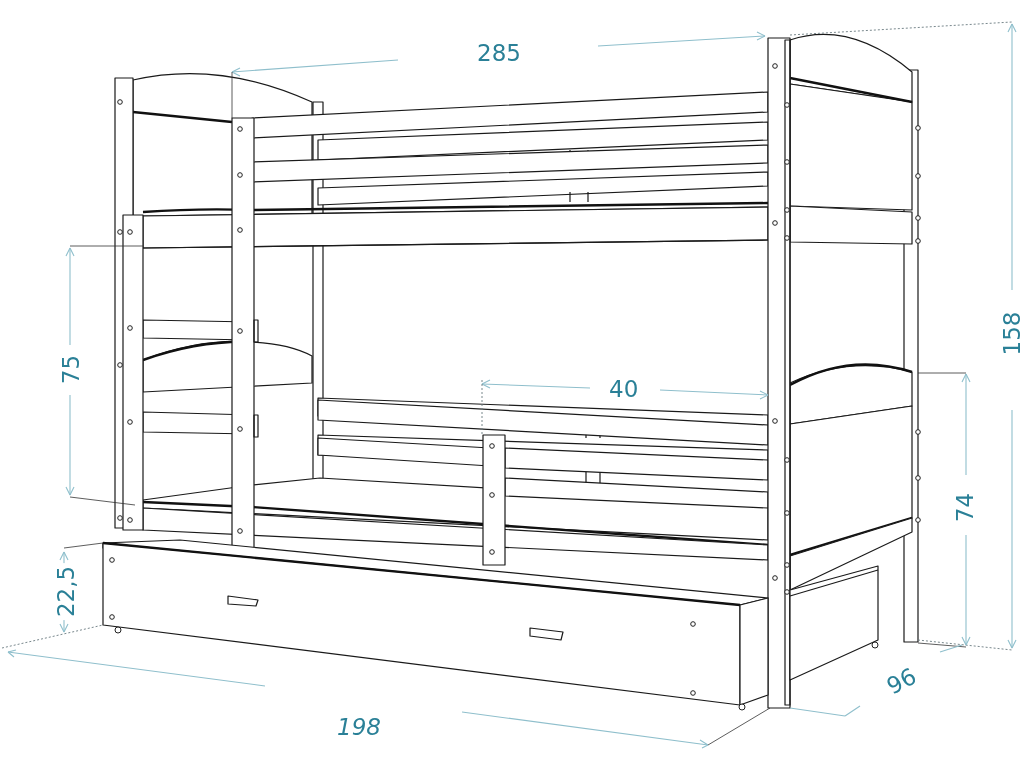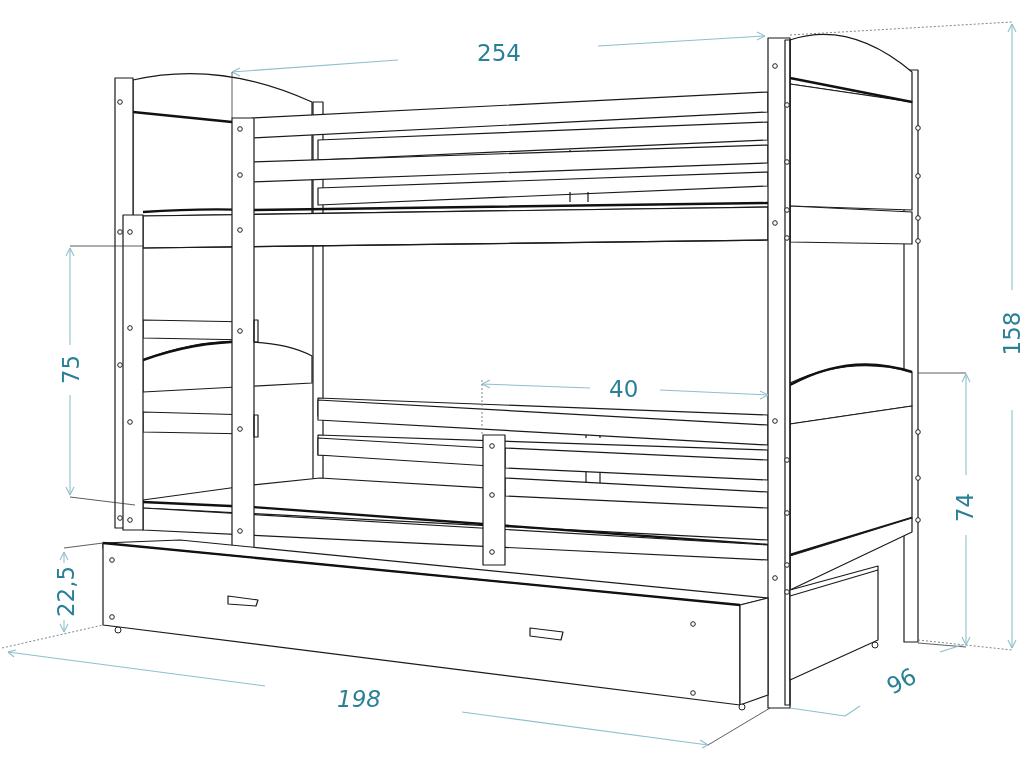--- a/index.html
+++ b/index.html
@@ -7,21 +7,21 @@
     #canvas { position: absolute; left: 0; top: 0; width: 1024px; height: 768px; }
     .ln { stroke: #1a1a1a; stroke-width: 1.2; fill: none; stroke-linejoin: round; }
     .ln-thick { stroke: #111; stroke-width: 2.4; fill: none; }
     .panel { fill: #ffffff; stroke: #1a1a1a; stroke-width: 1.2; stroke-linejoin: round; }
     .dim { stroke: #8fbfcc; stroke-width: 1.1; fill: none; }
     .dim-dash { stroke: #6a7a80; stroke-width: 0.9; fill: none; stroke-dasharray: 2 2; }
     .ext { stroke: #333; stroke-width: 0.8; fill: none; }
     .bolt { fill: #fff; stroke: #222; stroke-width: 1; }
     .dim-label { position: absolute; color: #2a8097; font-family: "DejaVu Sans", sans-serif; font-size: 23px; line-height: 1; white-space: nowrap; background: #fff; padding: 0 3px; }
     .rot { transform-origin: center center; transform: rotate(-90deg); }
-    .ital { font-style: italic; }
+    .ital { font-style: italic; margin-top: 28px; }
   </style>
 </head>
 <body>
 
 <svg id="canvas" viewBox="0 0 1024 768" xmlns="http://www.w3.org/2000/svg">
 
   <g>
 
     <path class="panel" d="M133,80 Q220,60 312,102 L312,245 L133,240 Z"></path>
     <path class="ln-thick" d="M133,112 L232,122"></path>
@@ -213,20 +213,20 @@
     <path class="dim" d="M940,652 L962,645"></path>
 
     <path class="dim" d="M482,384 L590,388"></path>
     <path class="dim" d="M660,390 L768,395"></path>
     <path class="dim" d="M482,384 L490,380 M482,384 L490,388"></path>
     <path class="dim" d="M768,395 L760,391 M768,395 L760,399"></path>
     <path class="dim-dash" d="M482,380 L482,435"></path>
   </g>
 </svg>
 
-<div class="dim-label" style="left:474px; top:42px;">254</div>
+<div class="dim-label" style="left:474px; top:42px;">285</div>
 <div class="dim-label rot" style="left:988px; top:322px;">158</div>
 <div class="dim-label" style="left:606px; top:378px;">40</div>
 <div class="dim-label rot" style="left:54px; top:358px;">75</div>
 <div class="dim-label rot" style="left:948px; top:496px;">74</div>
 <div class="dim-label rot" style="left:38px; top:580px;">22,5</div>
 <div class="dim-label ital" style="left:334px; top:688px;">198</div>
 <div class="dim-label" style="left:884px; top:670px; transform: rotate(-28deg);">96</div>
 
 </body></html>

